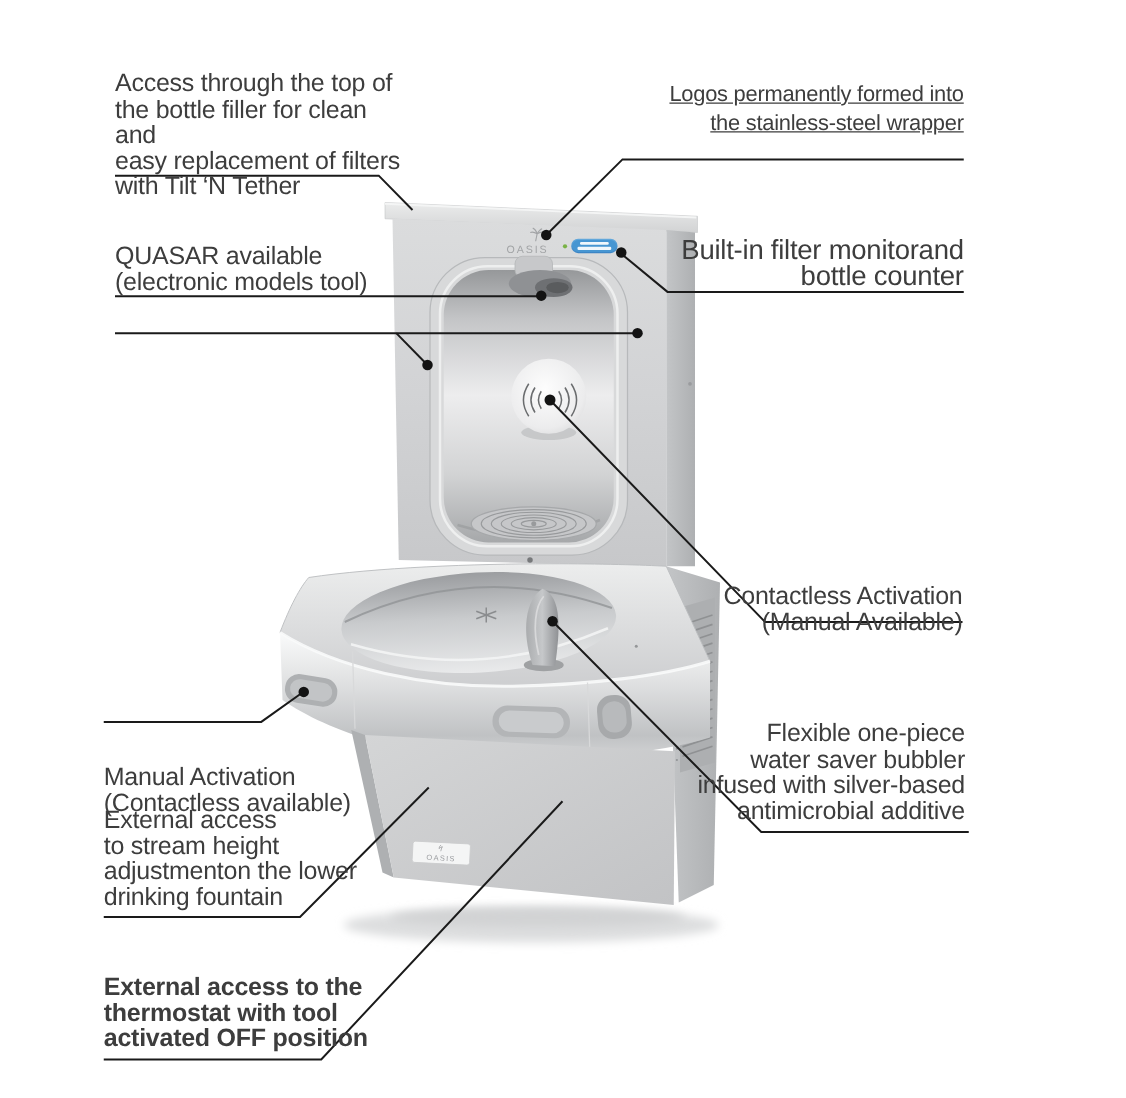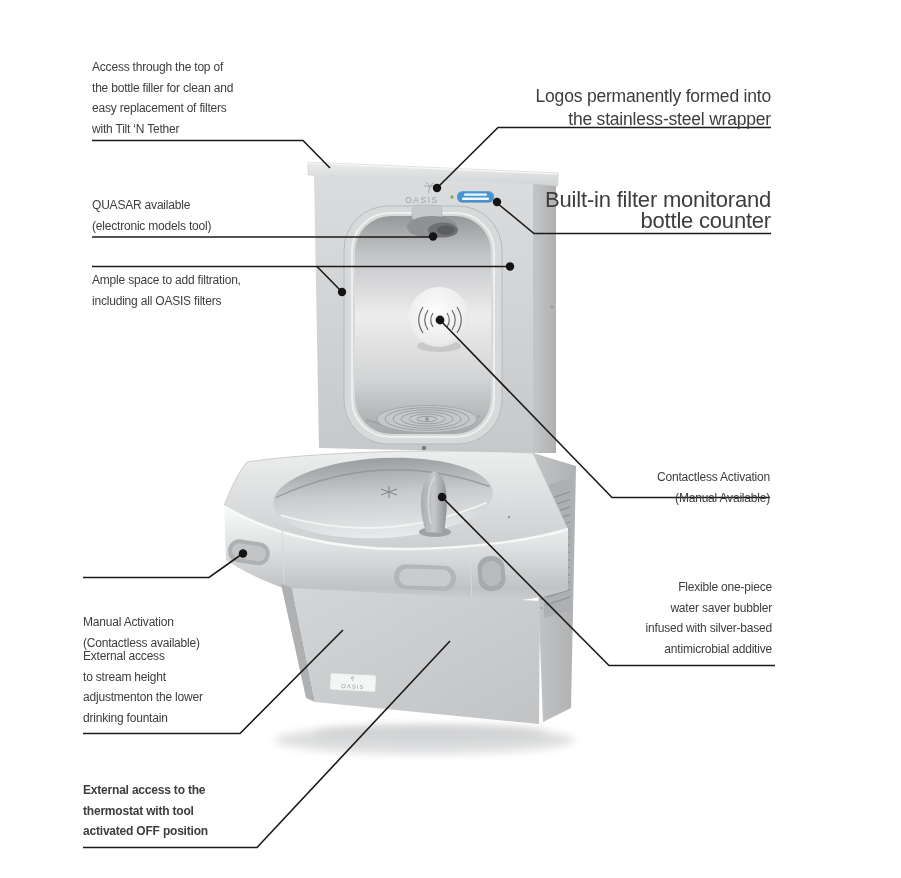--- a/index.html
+++ b/index.html
@@ -6,30 +6,30 @@
   .stage{
     position:relative;
     width:901px;height:878px;
     background:#ffffff;
     font-family:"Liberation Sans", sans-serif;
     overflow:hidden;
   }
   .stage svg{position:absolute;left:0;top:0;}
   .callout{
     position:absolute;
-    font-size:12px;
+    font-size:20px;
     line-height:20.5px;
     letter-spacing:-0.2px;
     color:#3d3d3d;
     white-space:pre-line;
     z-index:5;
   }
   .callout.right{text-align:right;}
   #c-access{left:92px;top:57px;width:235px;}
-  #c-logos{left:440px;top:85px;width:331px;font-size:17.5px;line-height:23px;}
+  #c-logos{left:440px;top:64px;width:331px;font-size:17.5px;line-height:23px;text-decoration:underline;}
   #c-quasar{left:92px;top:195px;width:235px;}
   #c-builtin{left:490px;top:190px;width:281px;font-size:22px;}
   #c-ample{left:92px;top:270px;width:245px;}
   #c-contactless{left:535px;top:452px;width:235px;margin-top:15px;}
   #c-manual{left:83px;top:612px;width:235px;}
   #c-flexible{left:535px;top:577px;width:237px;}
   #c-stream{left:83px;top:646px;width:235px;}
   #c-thermostat{left:83px;top:780px;width:245px;font-weight:bold;}
 </style>
 </head>
@@ -281,22 +281,20 @@
   <div class="callout" id="c-access">Access through the top of
 the bottle filler for clean and
 easy replacement of filters
 with Tilt ‘N Tether</div>
   <div class="callout right" id="c-logos">Logos permanently formed into
 the stainless-steel wrapper</div>
   <div class="callout" id="c-quasar">QUASAR available
 (electronic models tool)</div>
   <div class="callout right" id="c-builtin">Built-in filter monitorand
 bottle counter</div>
-  <div class="callout" id="c-ample">Ample space to add filtration,
-including all OASIS filters</div>
   <div class="callout right" id="c-contactless">Contactless Activation
 (Manual Available)</div>
   <div class="callout" id="c-manual">Manual Activation
 (Contactless available)</div>
   <div class="callout" id="c-stream">External access
 to stream height
 adjustmenton the lower
 drinking fountain</div>
   <div class="callout right" id="c-flexible">Flexible one-piece
 water saver bubbler

